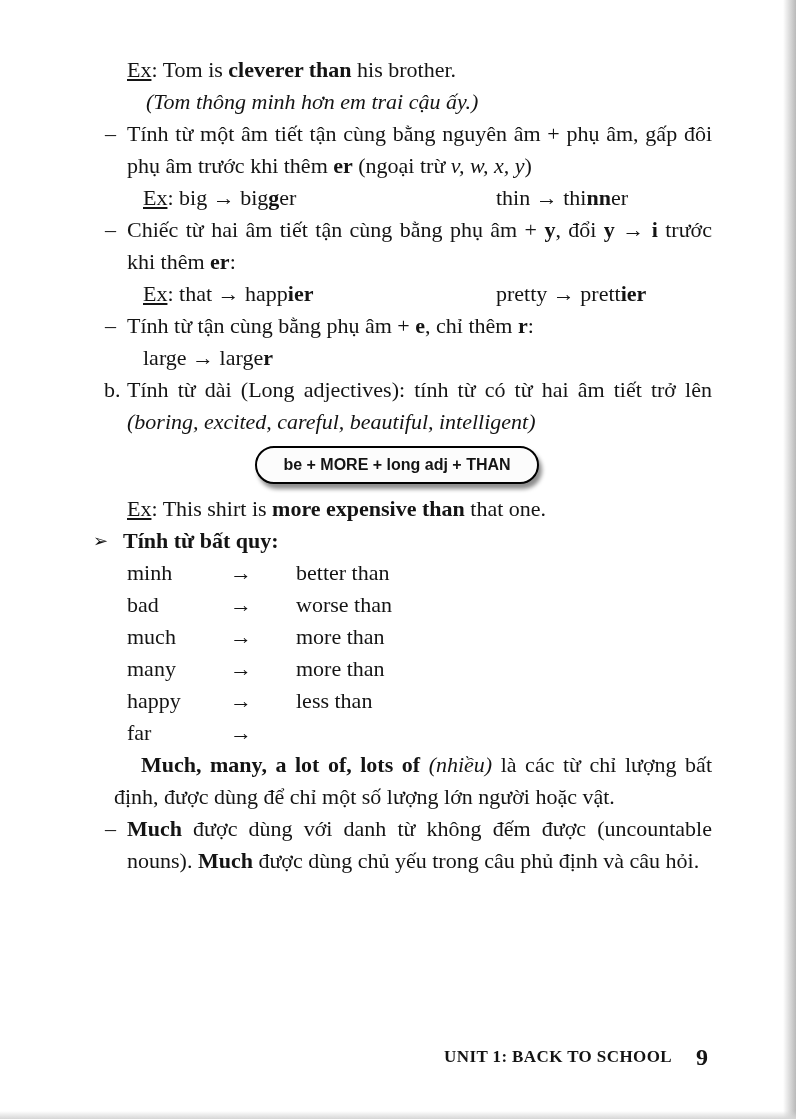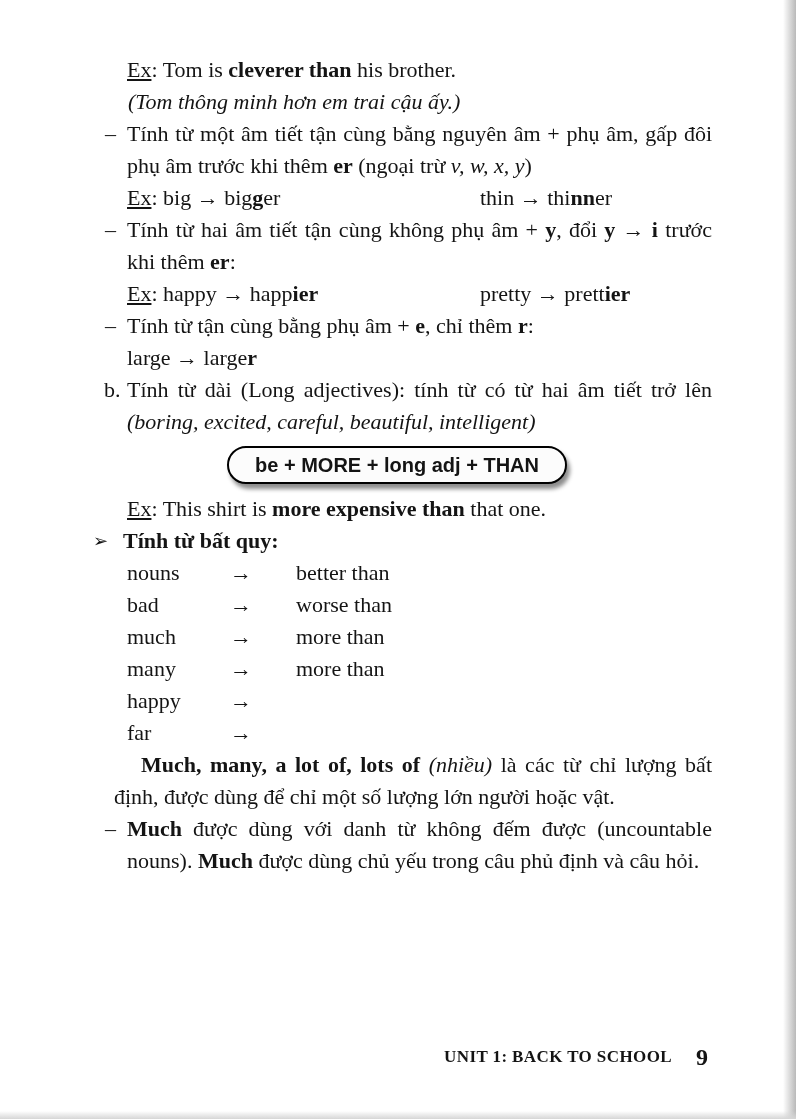--- a/index.html
+++ b/index.html
@@ -23,42 +23,42 @@
     position:absolute; bottom:0; left:0; width:100%; height:8px;
     background:linear-gradient(to bottom, rgba(255,255,255,0), #d6d6d6);
   }
   .content { position:absolute; left:100px; top:54px; width:612px; }
 
   .b { font-weight:bold; }
   .i { font-style:italic; }
   .u { text-decoration:underline; }
 
   .ex-line  { margin-left:27px; }
-  .vi-line  { margin-left:28px; }
+  .vi-line  { margin-left:46px; }
 
   .dash-item { display:flex; margin-left:5px; text-align:justify; }
   .dash-item .marker { width:22px; flex:none; }
   .dash-item .txt { flex:1; }
 
   .b-item { display:flex; margin-left:4px; text-align:justify; }
   .b-item .marker { width:23px; flex:none; }
   .b-item .txt { flex:1; }
 
-  .ex-pair { display:flex; margin-left:27px; }
+  .ex-pair { display:flex; margin-left:43px; }
   .ex-pair .left { width:353px; flex:none; }
   .ex-pair .right { flex:1; }
 
   .pill-row { display:flex; justify-content:center; margin:8px 18px 9px 0; }
   .pill {
     border:2.5px solid #000;
     border-radius:24px;
     padding:2px 26px;
     font-family:"Liberation Sans", sans-serif;
     font-weight:bold;
-    font-size:20px;
+    font-size:16px;
     line-height:30px;
     background:#fcfcfc;
     box-shadow:3px 5px 4px rgba(0,0,0,0.45);
   }
 
   .irr-title { display:flex; margin-left:-7px; font-weight:bold; }
   .irr-title .marker { width:30px; flex:none; font-family:"DejaVu Sans", sans-serif; font-size:18px; font-weight:normal; }
   .irr-row { display:grid; grid-template-columns:103px 66px auto; margin-left:27px; }
 
   .sec3-heading { font-weight:bold; }
@@ -87,25 +87,25 @@
       <div class="txt"><span>Tính từ một âm tiết tận cùng bằng nguyên âm + phụ âm, gấp đôi phụ âm trước khi thêm </span><span class="b">er</span><span> (ngoại trừ </span><span class="i">v, w, x, y</span><span>)</span></div>
     </div>
 
     <div class="ex-pair">
       <div class="left"><span class="u">Ex</span><span>: big  →  big</span><span class="b">g</span><span>er</span></div>
       <div class="right"><span>thin  →  thi</span><span class="b">nn</span><span>er</span></div>
     </div>
 
     <div class="dash-item">
       <span class="marker">–</span>
-      <div class="txt"><span>Tính từ hai âm tiết tận cùng không phụ âm + </span><span class="b">y</span><span>, đổi </span><span class="b">y</span><span> → </span><span class="b">i</span><span> trước khi thêm </span><span class="b">er</span><span>:</span></div>
+      <div class="txt"><span>Chiếc từ hai âm tiết tận cùng bằng phụ âm + </span><span class="b">y</span><span>, đổi </span><span class="b">y</span><span> → </span><span class="b">i</span><span> trước khi thêm </span><span class="b">er</span><span>:</span></div>
     </div>
 
     <div class="ex-pair">
-      <div class="left"><span class="u">Ex</span><span>: happy → happ</span><span class="b">ier</span></div>
+      <div class="left"><span class="u">Ex</span><span>: that → happ</span><span class="b">ier</span></div>
       <div class="right"><span>pretty → prett</span><span class="b">ier</span></div>
     </div>
 
     <div class="dash-item">
       <span class="marker">–</span>
       <div class="txt"><span>Tính từ tận cùng bằng phụ âm + </span><span class="b">e</span><span>, chỉ thêm </span><span class="b">r</span><span>:</span></div>
     </div>
 
     <div class="ex-pair">
       <div class="right"><span>large → large</span><span class="b">r</span></div>
@@ -121,21 +121,21 @@
     </div>
 
     <div class="ex-line"><span class="u">Ex</span><span>: This shirt is </span><span class="b">more expensive than</span><span> that one.</span></div>
 
     <div class="irr-title">
       <span class="marker">➢</span>
       <div class="txt"><span class="b">Tính từ bất quy:</span></div>
     </div>
 
     <div class="irr-row">
-      <span>nouns</span>
+      <span>minh</span>
       <span>→</span>
       <span>better than</span>
     </div>
     <div class="irr-row">
       <span>bad</span>
       <span>→</span>
       <span>worse than</span>
     </div>
     <div class="irr-row">
       <span>much</span>
@@ -143,20 +143,21 @@
       <span>more than</span>
     </div>
     <div class="irr-row">
       <span>many</span>
       <span>→</span>
       <span>more than</span>
     </div>
     <div class="irr-row">
       <span>happy</span>
       <span>→</span>
+      <span>less than</span>
     </div>
     <div class="irr-row">
       <span>far</span>
       <span>→</span>
     </div>
 
 
     <div class="para"><span class="b">Much, many, a lot of, lots of</span><span class="i"> (nhiều)</span><span> là các từ chỉ lượng bất định, được dùng để chỉ một số lượng lớn người hoặc vật.</span></div>
 
     <div class="dash-item">

